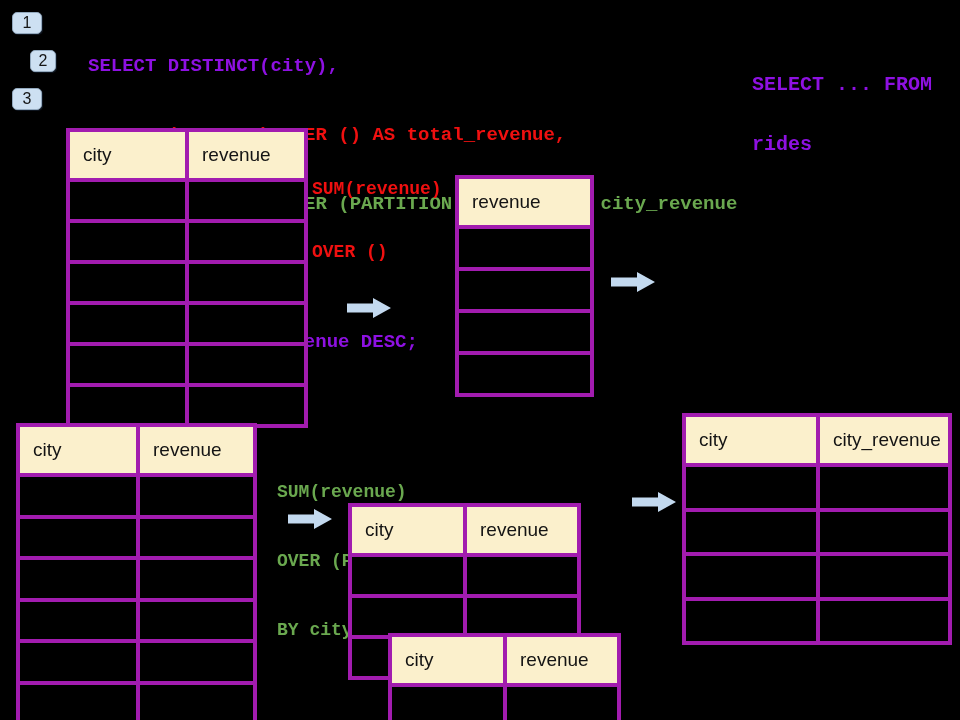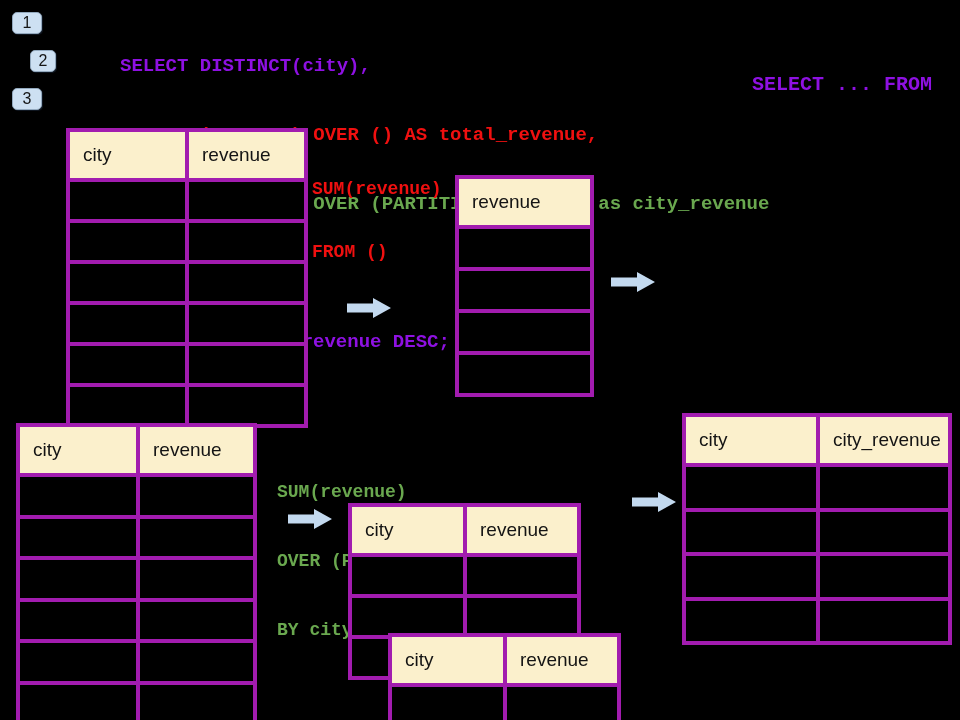--- a/index.html
+++ b/index.html
@@ -23,21 +23,21 @@
     text-align: center;
     box-sizing: border-box;
     box-shadow: 1px 1px 0 rgba(40,60,90,0.35);
   }
   .badge1 { left: 12px; top: 12px; width: 30px; height: 22px; }
   .badge2 { left: 30px; top: 50px; width: 26px; height: 22px; }
   .badge3 { left: 12px; top: 88px; width: 30px; height: 22px; }
 
   
   .mono { font-family: "Liberation Mono", "DejaVu Sans Mono", monospace; font-weight: 700; white-space: pre; }
-  .code-main { position: absolute; left: 88px; top: 9px; font-size: 19px; line-height: 23px; margin-left: 32px; }
+  .code-main { position: absolute; left: 88px; top: 9px; font-size: 19px; line-height: 23px; }
   .ind-a { margin-left: 22px; }
   .ind-b { margin-left: 45px; }
   .side-note { position: absolute; left: 752px; top: 35px; font-size: 20px; line-height: 20px; }
   .label-total { position: absolute; left: 312px; top: 137px; font-size: 18px; line-height: 21px; }
   .label-partition { position: absolute; left: 277px; top: 435px; font-size: 18px; line-height: 23px; }
 
   .c-purple { color: #8E11E2; }
   .c-red    { color: #F01010; }
   .c-green  { color: #6AA84F; }
 
@@ -98,25 +98,26 @@
   <div class="code-main mono">
     <div class="c-purple">SELECT DISTINCT(city),</div>
     <div class="c-red ind-b">SUM(revenue) OVER () AS total_revenue,</div>
     <div class="c-green ind-b">SUM(revenue) OVER (PARTITION BY city) as city_revenue</div>
     <div class="c-purple ind-a">FROM rides</div>
     <div class="c-purple ind-a">ORDER by city_revenue DESC;</div>
   </div>
 
   <div class="side-note mono c-purple">
     <div>SELECT ... FROM</div>
+    <div>rides</div>
   </div>
 
   <div class="label-total mono c-red">
     <div>SUM(revenue)</div>
-    <div>FROM ()</div>
+    <div>OVER ()</div>
   </div>
 
   <div class="label-partition mono c-green">
     <div>SUM(revenue)</div>
     <div>OVER (PARTITION</div>
     <div>BY city)</div>
   </div>
 
   <div class="arrow arrow1">
     <svg width="45" height="22" viewBox="0 0 45 22">

